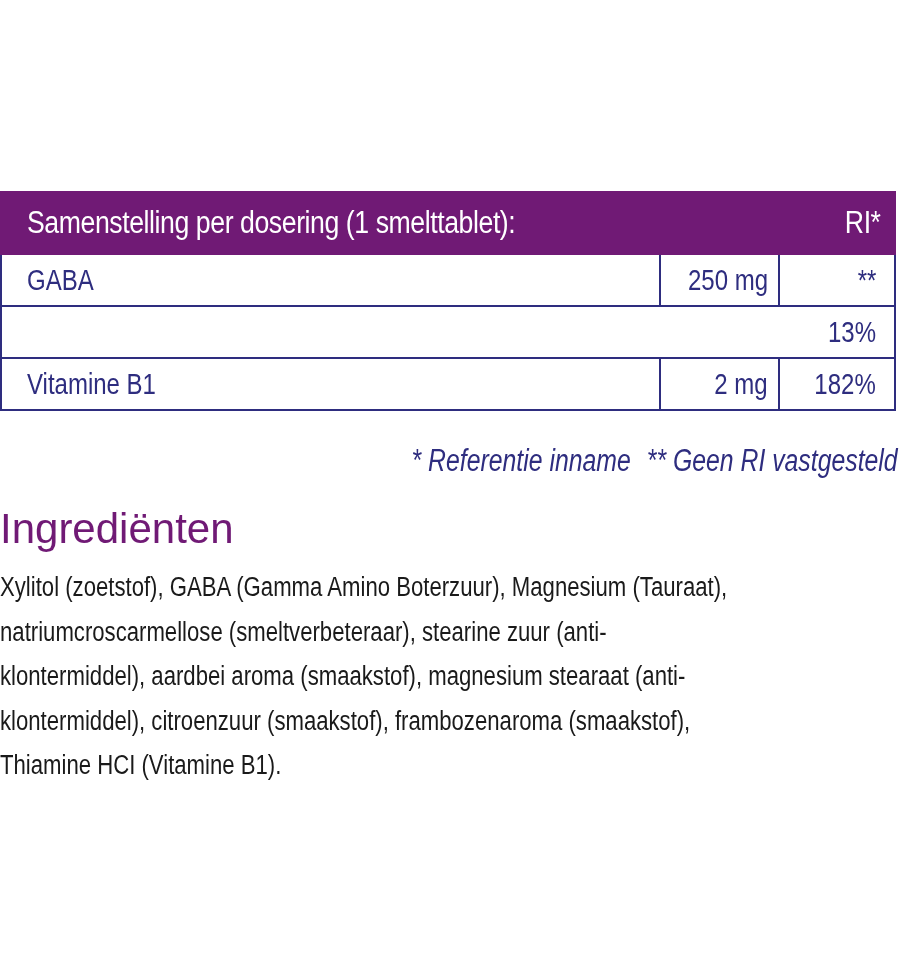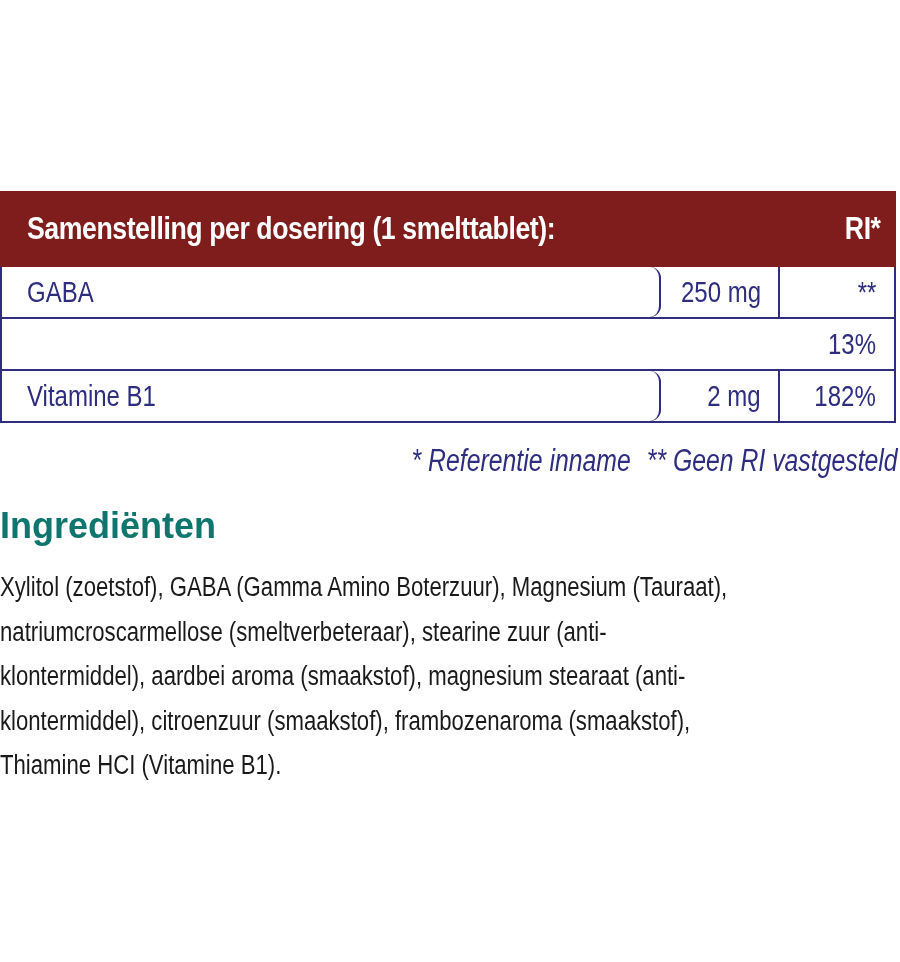--- a/index.html
+++ b/index.html
@@ -16,27 +16,27 @@
     }
     .table {
       position: absolute;
       left: 0;
       top: 191px;
       width: 896px;
       border-collapse: collapse;
       color: #2e2d7f;
     }
     .thead {
-      height: 76px;
-      background: #7f1d1d;
+      height: 64px;
+      background: #701a75;
       display: flex;
       align-items: center;
       justify-content: space-between;
       color: #ffffff;
-      font-weight: bold;
+      font-weight: normal;
       font-size: 31px;
       padding: 0 15px 0 27px;
       box-sizing: border-box;
       transform-origin: left center;
       letter-spacing: -0.5px;
     }
     .thead .title {
       font-family: "Liberation Sans Narrow", "Liberation Sans", sans-serif;
       transform: scaleX(0.86);
       transform-origin: left center;
@@ -56,26 +56,25 @@
       font-size: 30px;
       color: #2e2d7f;
     }
     .row .name {
       width: 659px;
       box-sizing: border-box;
       padding-left: 25px;
       display: flex;
       align-items: center;
       border-right: 2px solid #2e2d7f;
-      border-radius: 11px;
     }
     .row .amount {
       width: 119px;
       box-sizing: border-box;
-      padding-right: 17px;
+      padding-right: 10px;
       display: flex;
       align-items: center;
       justify-content: flex-end;
       border-right: 2px solid #2e2d7f;
     }
     .row .ri {
       flex: 1;
       box-sizing: border-box;
       padding-right: 18px;
       display: flex;
@@ -100,23 +99,23 @@
       white-space: nowrap;
       transform: scaleX(0.8);
       transform-origin: right center;
     }
     .footnote span + span { margin-left: 20px; }
 
     .ing-title {
       position: absolute;
       left: 0;
       top: 505px;
-      font-size: 36px;
-      font-weight: bold;
-      color: #0f766e;
+      font-size: 42px;
+      font-weight: normal;
+      color: #701a75;
       white-space: nowrap;
     }
     .ing-text {
       position: absolute;
       left: 0;
       top: 565px;
       width: 1100px;
       font-size: 27px;
       line-height: 44.5px;
       color: #1a1a1a;

